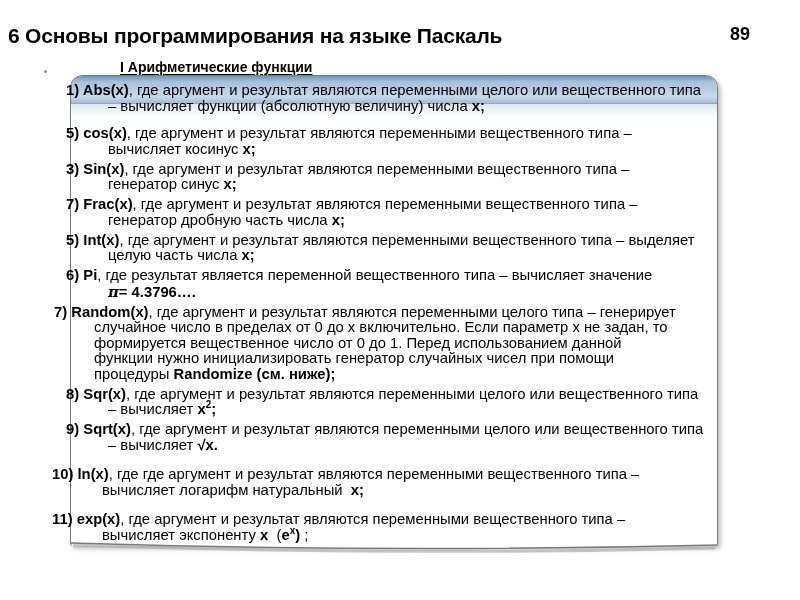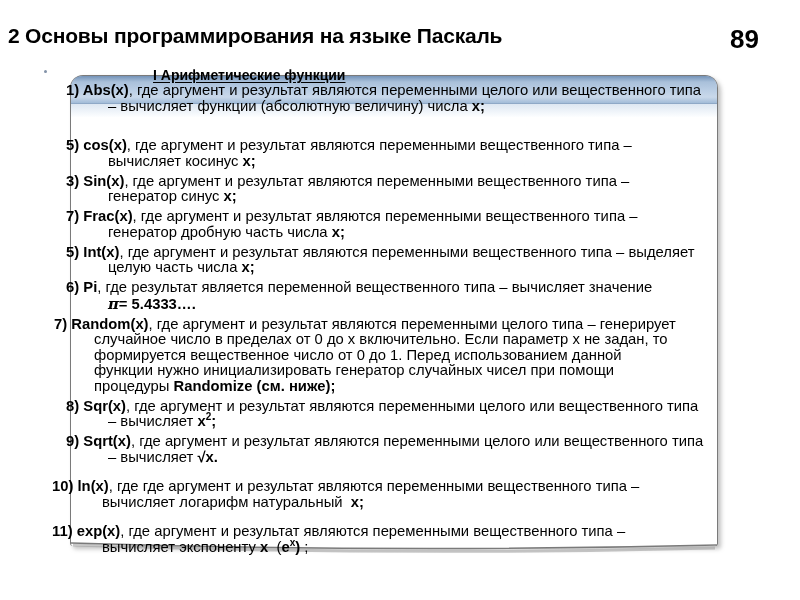--- a/index.html
+++ b/index.html
@@ -11,34 +11,33 @@
   }
   .slide{position:absolute;inset:0;}
 
   .slide-title{
     position:absolute;left:8px;top:24px;
     font-size:21px;font-weight:bold;letter-spacing:-0.2px;
     white-space:nowrap;color:#000;
   }
   .page-number{
     position:absolute;left:730px;top:24px;
-    font-size:26px;font-weight:bold;color:#000;
+    font-size:18px;font-weight:bold;color:#000;
   }
 
   .bullet-dot{
     position:absolute;left:44px;top:70px;width:3px;height:3px;
     border-radius:50%;background:#8292a8;
   }
 
   .panel-caption{
-    position:absolute;left:120px;top:67px;z-index:3;
+    position:absolute;left:120px;top:59px;z-index:3;
     font-size:14px;font-weight:bold;
     text-decoration:underline;text-underline-offset:2px;
     white-space:nowrap;
-    margin-left:33px;
   }
 
   
   .panel{
     position:absolute;left:70px;top:75px;width:646px;height:470px;
     background:#ffffff;
     border:1.5px solid #7a7a7a;border-bottom:none;
     border-radius:13px 13px 3px 3px;
     box-shadow:3px 3px 4px rgba(120,120,120,0.45);
     z-index:1;
@@ -60,36 +59,36 @@
 
   
   .functions-list{
     position:absolute;left:44px;top:83px;width:678px;z-index:2;
     font-size:14.8px;line-height:15.5px;
   }
   .fn-item{
     margin:0 0 4.5px 0;
     padding-left:64px;text-indent:-42px;
   }
-  .fn-item.item-1{margin-bottom:24px;}
+  .fn-item.item-1{margin-bottom:12px;}
   .fn-item.item-7{padding-left:50px;text-indent:-40px;}
   .fn-item.item-10,.fn-item.item-11{padding-left:58px;text-indent:-50px;margin-top:14px;}
   .fn-item .b{font-weight:bold;}
   .fn-item .pi{
     font-family:"DejaVu Serif","Liberation Serif",serif;
     font-style:italic;font-weight:bold;
   }
   .fn-item sup{font-size:10px;line-height:0;}
 </style>
 </head>
 <body>
 
 <div class="slide">
 
-  <div class="slide-title">2 Основы программирования на языке Паскаль</div>
+  <div class="slide-title">6 Основы программирования на языке Паскаль</div>
   <div class="page-number">89</div>
 
   <span class="bullet-dot"></span>
 
   <div class="panel-caption">I Арифметические функции</div>
 
   <div class="panel">
     <div class="panel-gloss-band"></div>
     <div class="panel-gloss-fade"></div>
     <svg class="panel-bottom-curve" viewBox="0 0 648 15" preserveAspectRatio="none">
@@ -98,21 +97,21 @@
       <path d="M1,1 Q324,11 647,3" fill="none" stroke="#7a7a7a" stroke-width="1.6"></path>
     </svg>
   </div>
 
   <div class="functions-list" id="items">
       <p class="fn-item item-1"><span class="b">1) Abs(x)</span><span>, где аргумент и результат являются переменными целого или вещественного типа</span><br><span>– вычисляет функции (абсолютную величину) числа </span><span class="b">x;</span></p>
       <p class="fn-item item-2"><span class="b">5) cos(x)</span><span>, где аргумент и результат являются переменными вещественного типа –</span><br><span>вычисляет косинус </span><span class="b">x;</span></p>
       <p class="fn-item item-3"><span class="b">3) Sin(x)</span><span>, где аргумент и результат являются переменными вещественного типа –</span><br><span>генератор синус </span><span class="b">x;</span></p>
       <p class="fn-item item-4"><span class="b">7) Frac(x)</span><span>, где аргумент и результат являются переменными вещественного типа –</span><br><span>генератор дробную часть числа </span><span class="b">x;</span></p>
       <p class="fn-item item-5"><span class="b">5) Int(x)</span><span>, где аргумент и результат являются переменными вещественного типа – выделяет</span><br><span>целую часть числа </span><span class="b">x;</span></p>
-      <p class="fn-item item-6"><span class="b">6) Pi</span><span>, где результат является переменной вещественного типа – вычисляет значение</span><br><span class="pi">π</span><span class="b">= 5.4333….</span></p>
+      <p class="fn-item item-6"><span class="b">6) Pi</span><span>, где результат является переменной вещественного типа – вычисляет значение</span><br><span class="pi">π</span><span class="b">= 4.3796….</span></p>
       <p class="fn-item item-7"><span class="b">7) Random(x)</span><span>, где аргумент и результат являются переменными целого типа – генерирует</span><br><span>случайное число в пределах от 0 до x включительно. Если параметр x не задан, то</span><br><span>формируется вещественное число от 0 до 1. Перед использованием данной</span><br><span>функции нужно инициализировать генератор случайных чисел при помощи</span><br><span>процедуры </span><span class="b">Randomize (см. ниже);</span></p>
       <p class="fn-item item-8"><span class="b">8) Sqr(x)</span><span>, где аргумент и результат являются переменными целого или вещественного типа</span><br><span>– вычисляет </span><span class="b">x</span><sup class="b">2</sup><span class="b">;</span></p>
       <p class="fn-item item-9"><span class="b">9) Sqrt(x)</span><span>, где аргумент и результат являются переменными целого или вещественного типа</span><br><span>– вычисляет </span><span class="b">√x.</span></p>
       <p class="fn-item item-10"><span class="b">10) ln(x)</span><span>, где где аргумент и результат являются переменными вещественного типа –</span><br><span>вычисляет логарифм натуральный&nbsp; </span><span class="b">x;</span></p>
       <p class="fn-item item-11"><span class="b">11) exp(x)</span><span>, где аргумент и результат являются переменными вещественного типа –</span><br><span>вычисляет экспоненту </span><span class="b">x</span><span>&nbsp; (</span><span class="b">e</span><sup class="b">x</sup><span class="b">)</span><span> ;</span></p>
     </div>
 
 </div>
 
 </body></html>

